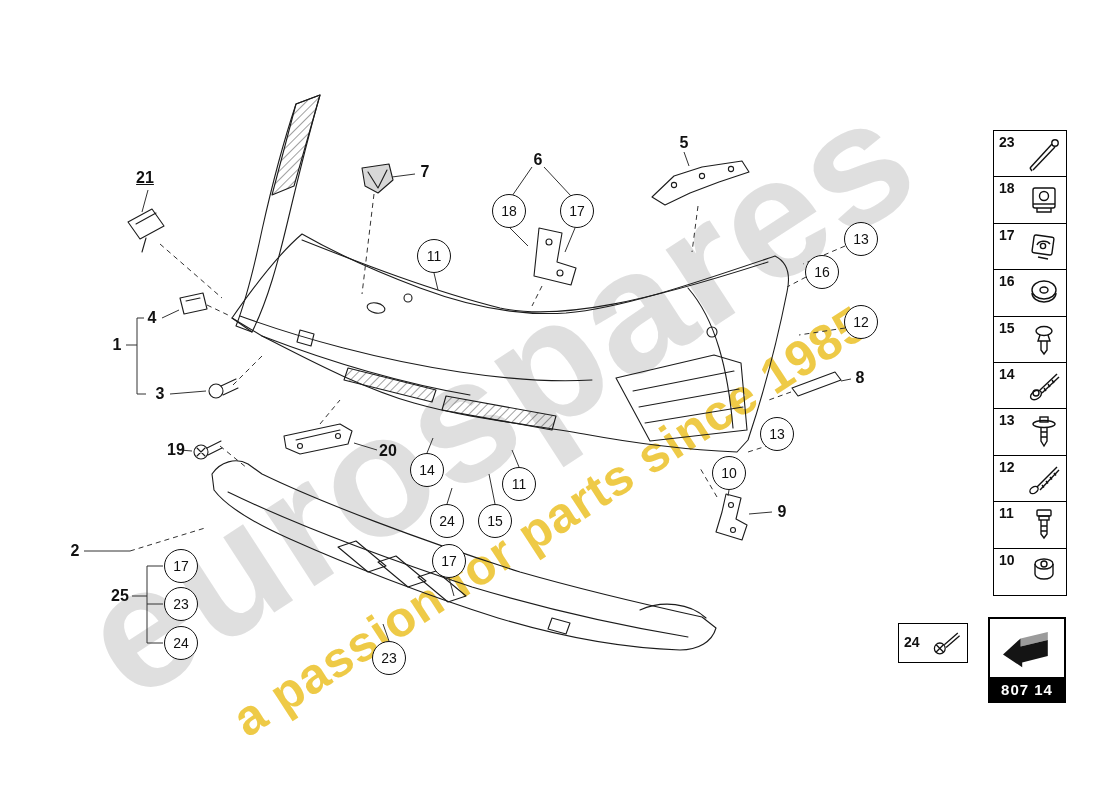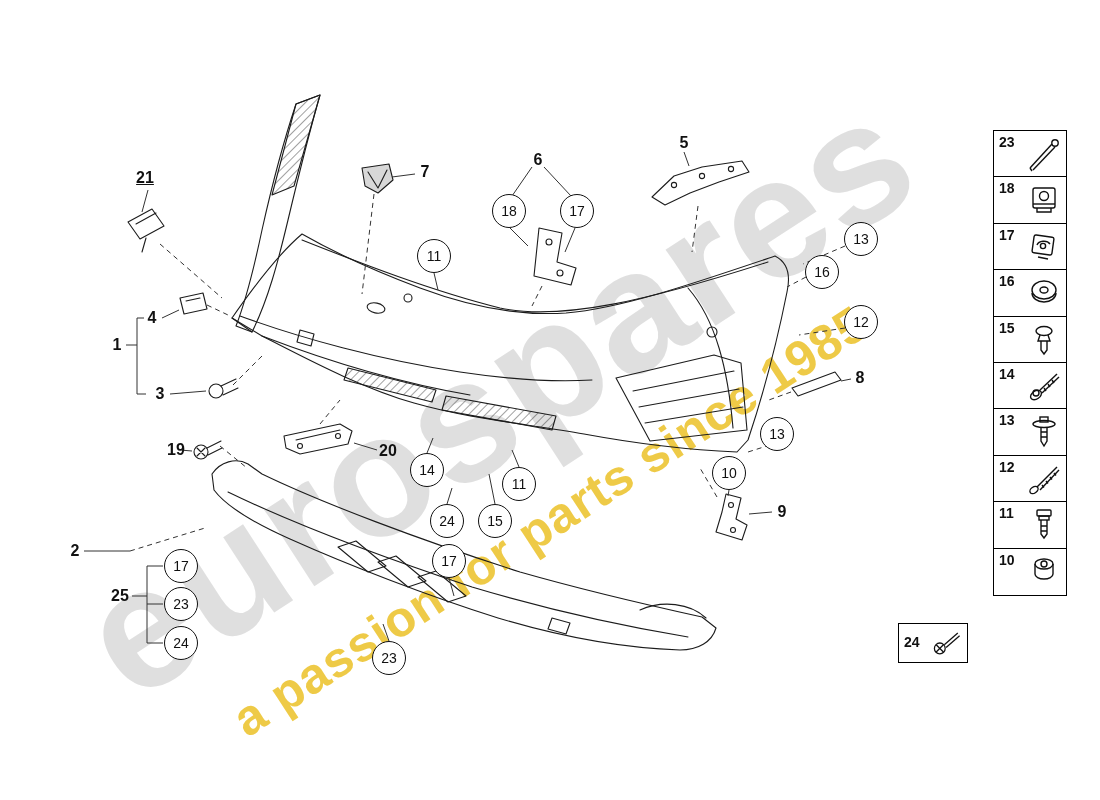--- a/index.html
+++ b/index.html
@@ -326,14 +326,23 @@
     <span class="legend-icon"><svg viewBox="0 0 40 40">
           <g fill="none" stroke="#111" stroke-width="1.4">
             <circle cx="12" cy="26" r="6"></circle>
             <path d="M8,22 l8,8 M8,30 l8,-8"></path>
             <line x1="17" y1="22" x2="32" y2="9"></line>
             <line x1="19" y1="25" x2="34" y2="12"></line>
           </g>
         </svg></span>
   </div>
 
+  <div class="nav-box">
+    <div class="nav-arrow">
+      <svg viewBox="0 0 72 60">
+        <polygon points="28,18 62,10 62,20 28,28" fill="#9b9b9b"></polygon>
+        <polygon points="6,38 28,18 28,28 62,20 62,40 30,48 30,54" fill="#141414"></polygon>
+      </svg>
+    </div>
+    <div class="nav-code">807 14</div>
+  </div>
 
 </div>
 
 </body></html>

